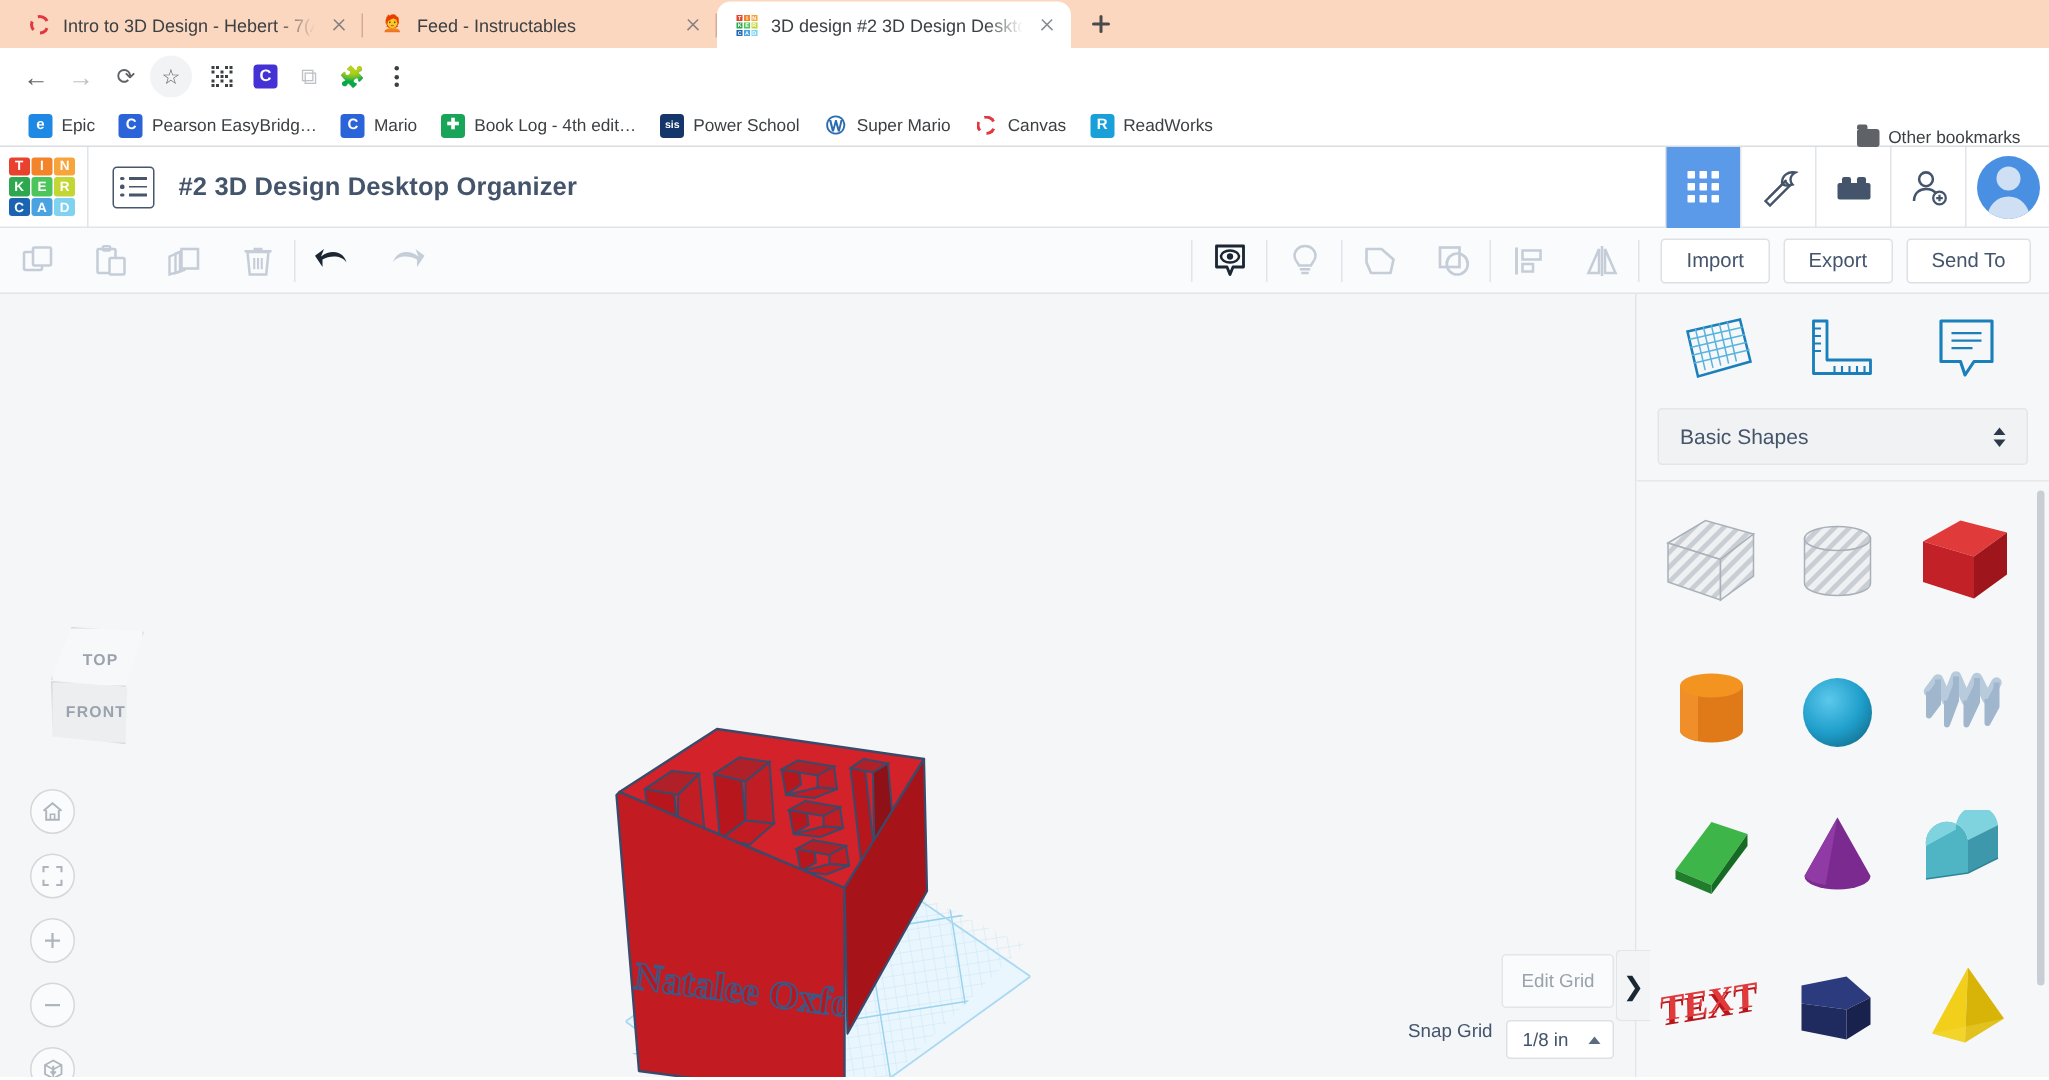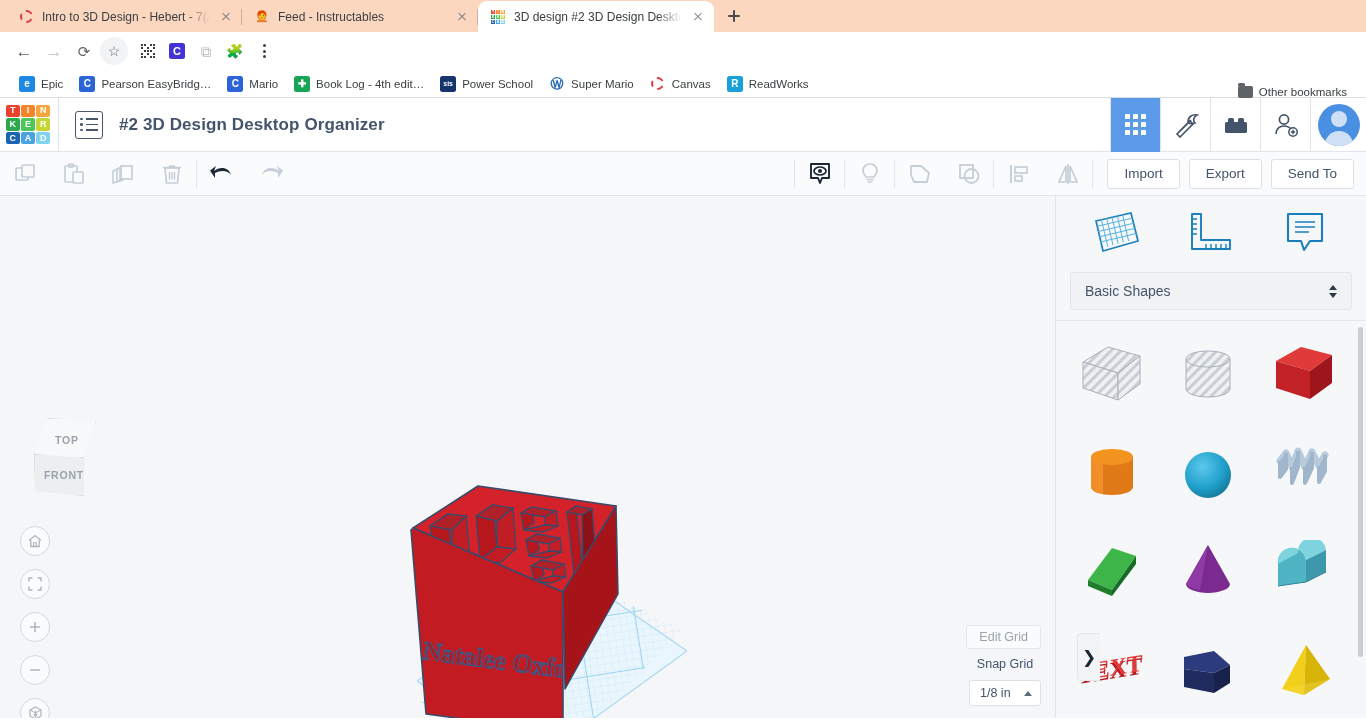--- a/index.html
+++ b/index.html
@@ -244,25 +244,25 @@
 
   .plate { position:absolute; left:417px; top:375px; width:270px; height:192px; }
   .plate svg { display:block; }
   .model { position:absolute; left:408px; top:288px; width:240px; height:248px; }
 
   .grid-controls {
     position:absolute; right:14px; bottom:12px; display:flex;
     flex-direction:column; align-items:flex-end; gap:8px;
   }
   .edit-grid {
-    height:24px; padding:0 12px; border:1px solid #e3e6e9; border-radius:3px;
+    height:36px; padding:0 12px; border:1px solid #e3e6e9; border-radius:3px;
     background:#fafbfc; font-size:12.5px; color:#9aa3ad; display:flex;
     align-items:center;
   }
-  .snap-row { display:flex; align-items:center; gap:9px;flex-direction:column; }
+  .snap-row { display:flex; align-items:flex-start; gap:9px; }
   .snap-lbl { font-size:12.5px; color:#44546b; }
   .snap-sel {
     height:26px; min-width:72px; border:1px solid #dde1e6; border-radius:3px;
     background:#fff; font-size:12.5px; color:#44546b; display:flex;
     align-items:center; justify-content:space-between; padding:0 8px 0 10px; gap:10px;
   }
   .caret-up {
     width:0;height:0;border-left:4px solid transparent;border-right:4px solid transparent;
     border-bottom:5px solid #5a6b80;
   }
@@ -270,21 +270,21 @@
   
   .collapse-tab {
     position:absolute; left:1077px; top:437px; width:23px; height:48px;
     background:#f3f4f6; border:1px solid #e3e6e9; border-right:none;
     border-radius:4px 0 0 4px; display:flex; align-items:center;
     justify-content:center; font-size:17px; color:#1b2733; z-index:5;
   }
 
   
   .panel {
-    width:311px; background:#f6f7f8; border-left:1px solid #e1e4e8;
+    width:276px; background:#f6f7f8; border-left:1px solid #e1e4e8;
     display:flex; flex-direction:column; position:relative;
   }
   .panel-tabs {
     height:72px; display:flex; align-items:center; justify-content:space-around;
     padding:0 14px;
   }
   .ptab { width:56px; height:56px; display:flex; align-items:center; justify-content:center; }
   .shape-select-wrap { padding:4px 14px 10px; }
   .shape-select {
     height:38px; background:#f1f2f4; border:1px solid #e3e6e9; border-radius:3px;

